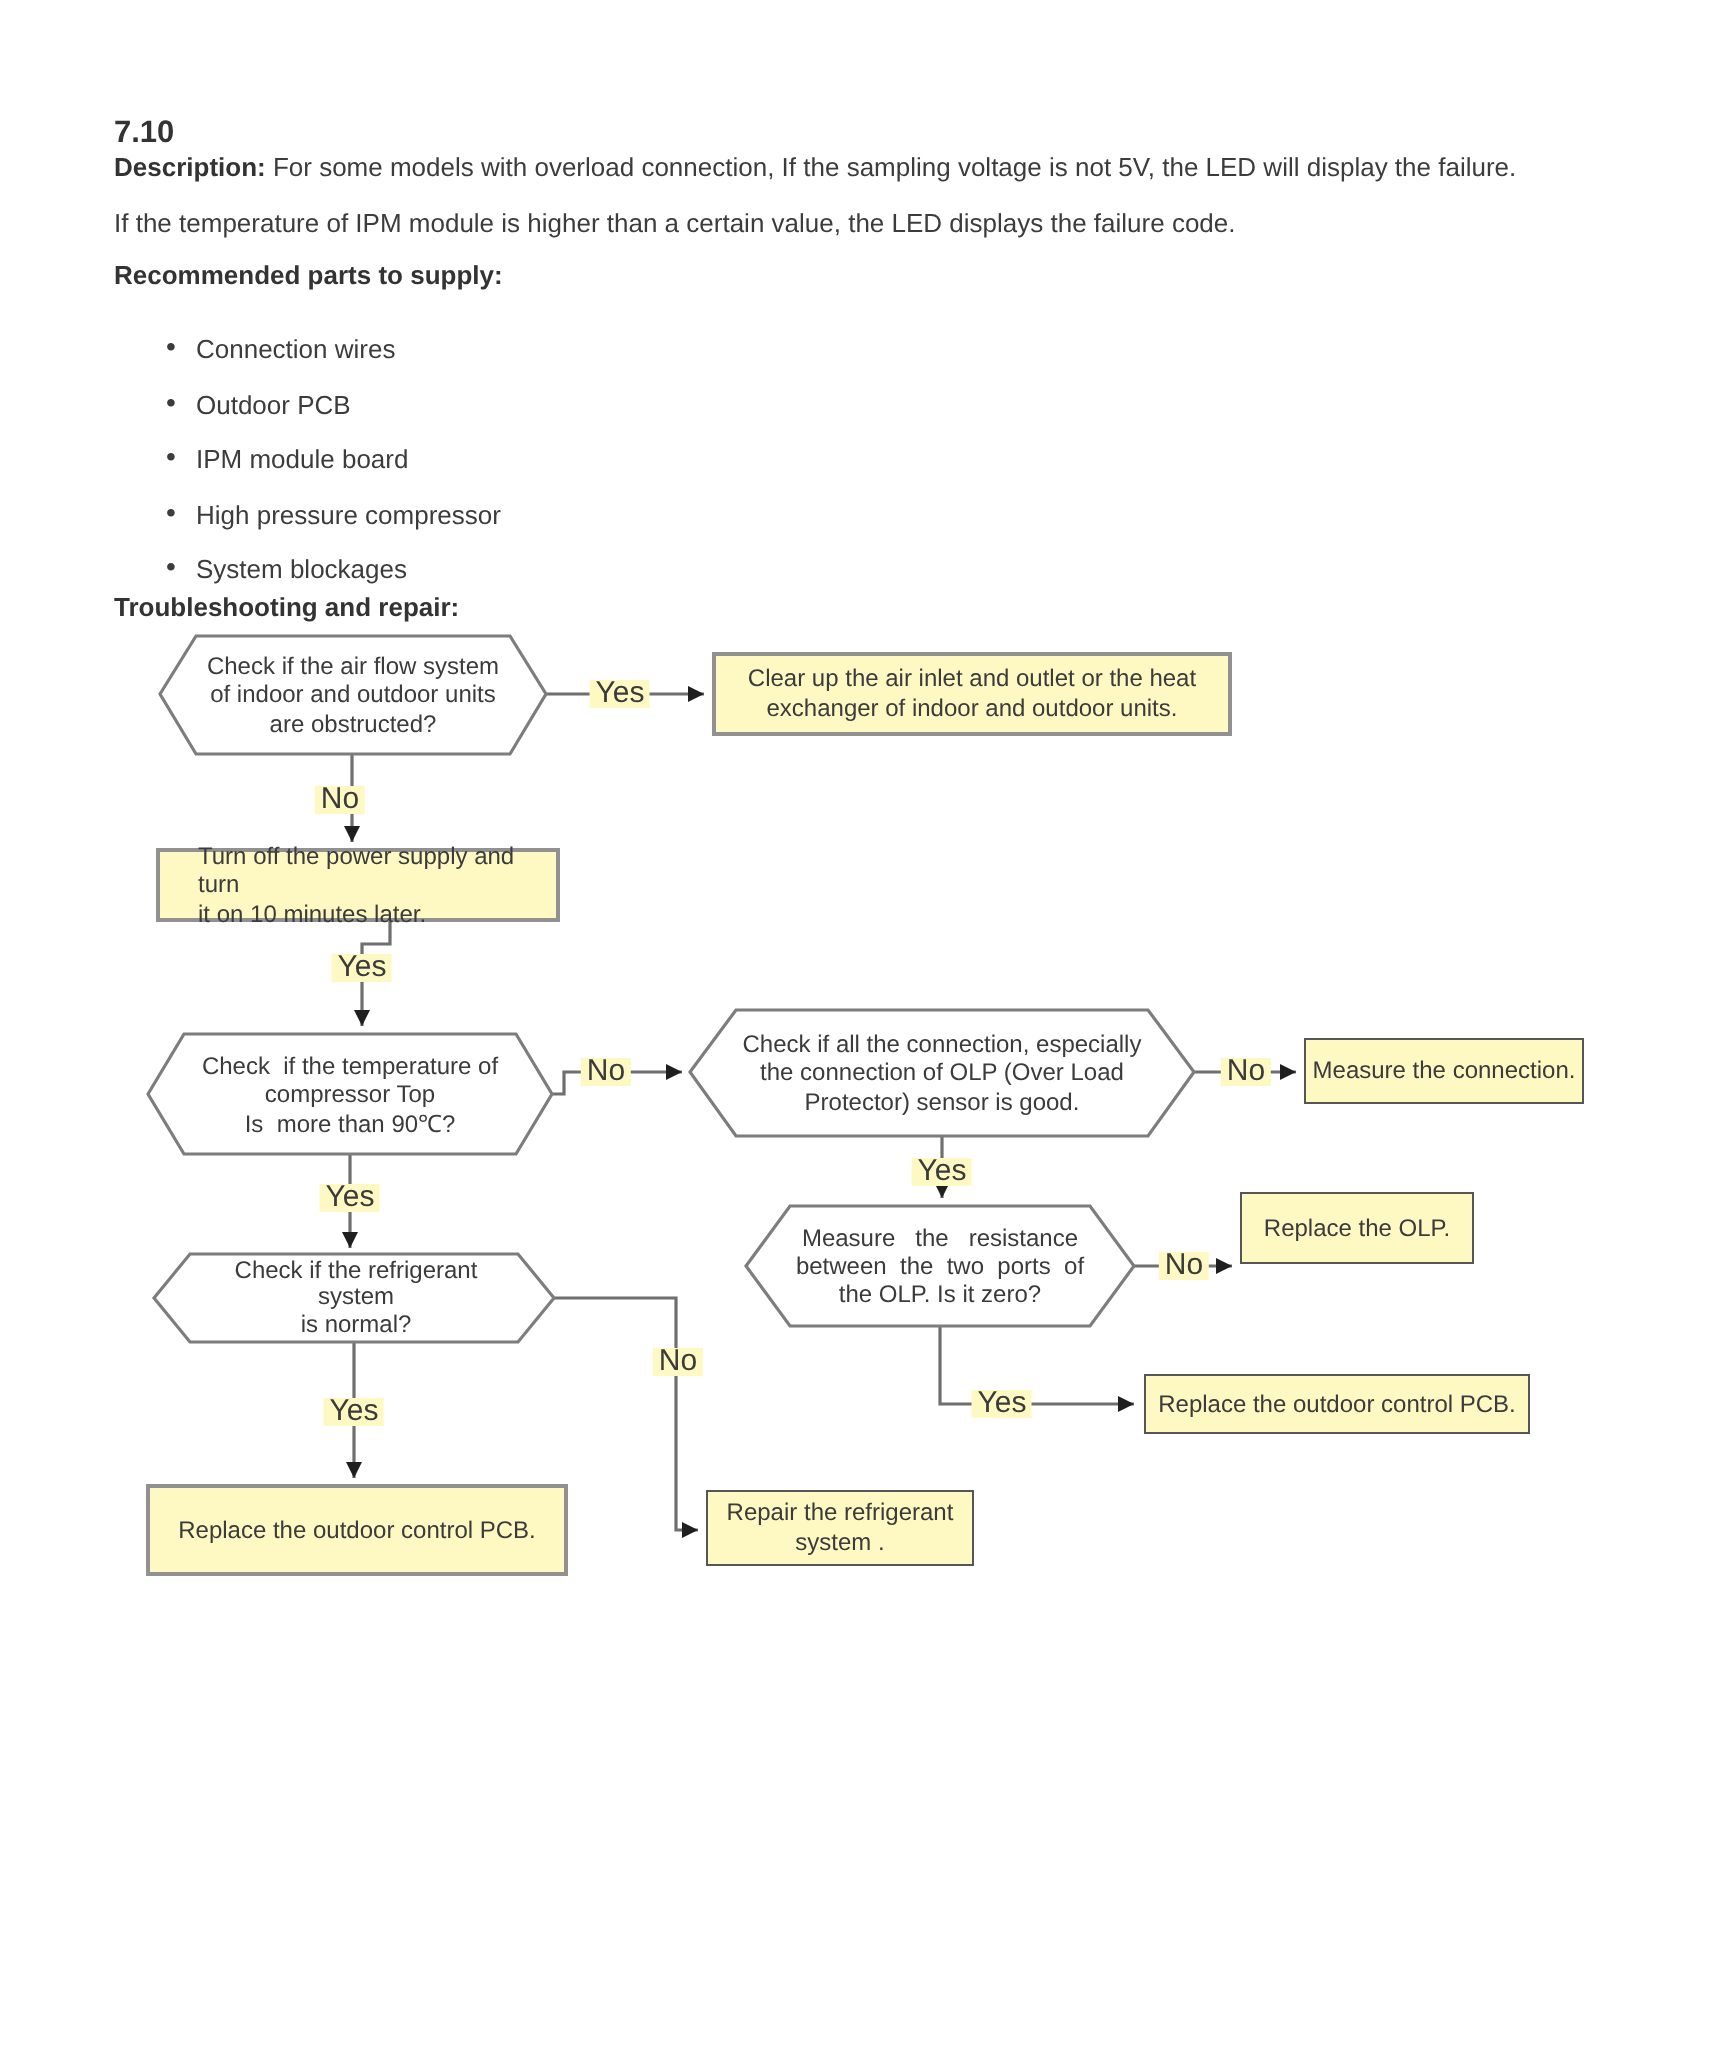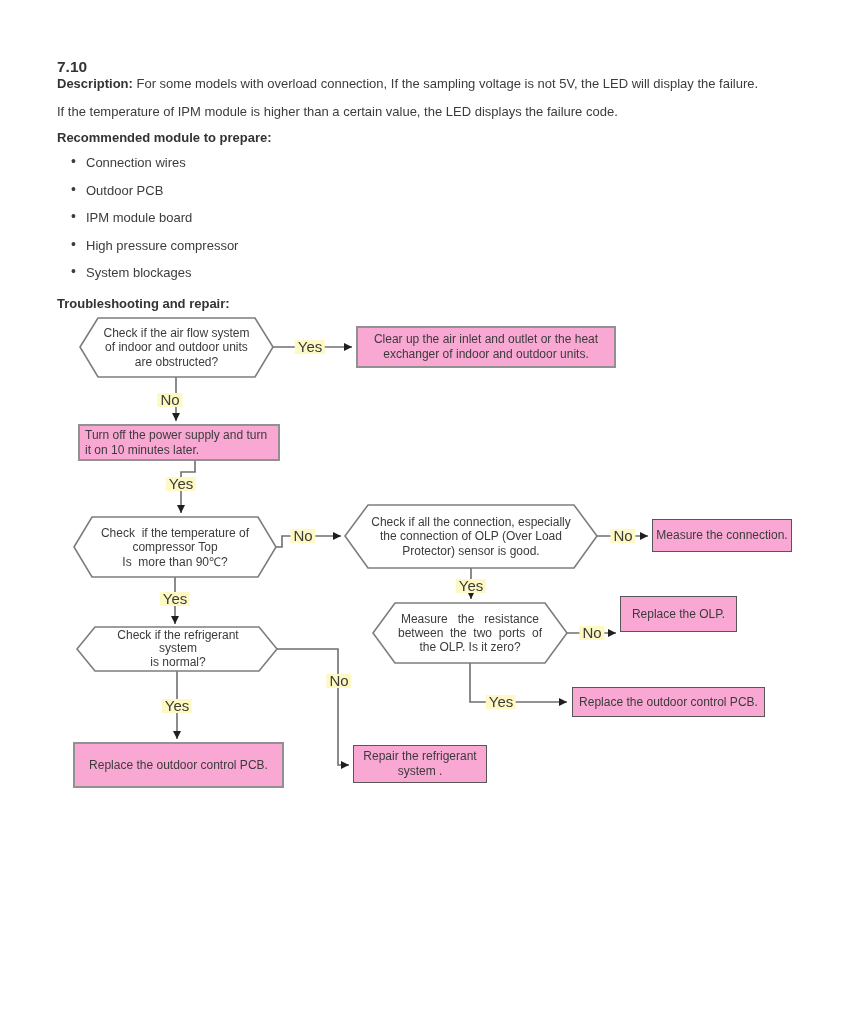--- a/index.html
+++ b/index.html
@@ -10,33 +10,33 @@
   .abs{position:absolute;}
   .pre{white-space:pre-wrap;margin-top:36px;}
   
   .title{
     left:57px;top:19px;width:770px;padding-left:39px;box-sizing:border-box;
     font-size:15.5px;font-weight:bold;line-height:23px;color:#333;
   }
   .title .num{position:absolute;left:0;top:0;}
   .body-line{left:57px;width:780px;font-size:13px;line-height:17px;}
   .b{font-weight:bold;color:#333;}
-  .parts-list{left:71px;top:156px;list-style:none;margin:0;padding:0;font-size:13px;}
+  .parts-list{left:71px;top:156px;list-style:none;margin:12px;padding:0;font-size:13px;}
   .parts-list li{position:relative;padding-left:15px;margin-bottom:14px;line-height:13.5px;}
   .parts-list li::before{content:"•";position:absolute;left:0;top:-1px;font-size:14px;color:#3c3c3c;}
   
   #flow-svg{position:absolute;left:0;top:0;z-index:1;}
   .rbox{
-    position:absolute;z-index:2;box-sizing:border-box;background:#f9a8d4;
+    position:absolute;z-index:2;box-sizing:border-box;background:#fef9c3;
     display:flex;align-items:center;justify-content:center;text-align:center;
     font-size:12px;line-height:14.6px;color:#3b3b3b;white-space:pre-wrap;
   }
   .rbox.light{border:2px solid #919191;}
   .rbox.dark{border:1.5px solid #565656;}
-  .rbox.leftal{justify-content:flex-start;text-align:left;padding-left:5px;}
+  .rbox.leftal{justify-content:flex-start;text-align:left;padding-left:19px;}
   .hextext{
     position:absolute;z-index:2;display:flex;align-items:center;justify-content:center;
     text-align:center;font-size:12px;line-height:14.2px;color:#3b3b3b;white-space:pre-wrap;
   }
   .lab{
     position:absolute;z-index:3;transform:translate(-50%,-50%);
     background:#fef9c3;padding:0 3px;font-size:15px;color:#3b3b3b;line-height:14px;
   }
 </style>
 </head>
@@ -46,21 +46,21 @@
 
   <div class="abs title pre">
     <span class="num">7.10</span>
   </div>
 
   <div class="abs body-line" style="top:75px;">
     <span class="b">Description:</span><span> For some models with overload connection, If the sampling voltage is not 5V, the LED will display the failure.</span>
   </div>
   <div class="abs body-line" style="top:103px;">If the temperature of IPM module is higher than a certain value, the LED displays the failure code.</div>
 
-  <div class="abs body-line b" style="top:129px;">Recommended module to prepare:</div>
+  <div class="abs body-line b" style="top:129px;">Recommended parts to supply:</div>
 
   <ul class="abs parts-list">
     <li>Connection wires</li>
     <li>Outdoor PCB</li>
     <li>IPM module board</li>
     <li>High pressure compressor</li>
     <li>System blockages</li>
   </ul>
 
   <div class="abs body-line b" style="top:295px;">Troubleshooting and repair:</div>

